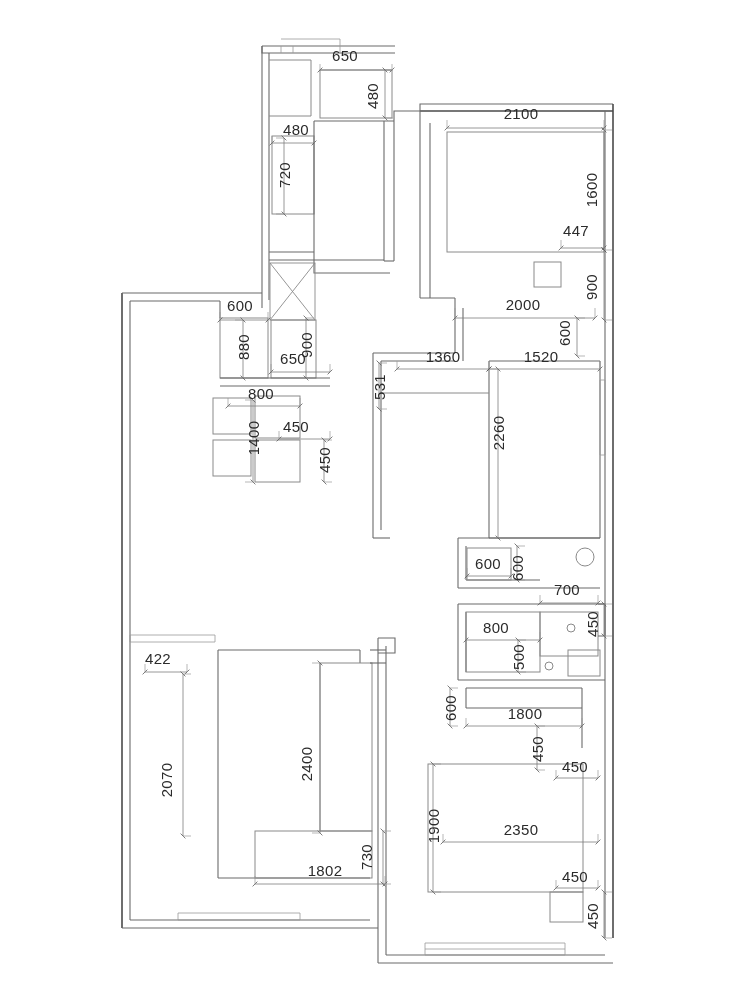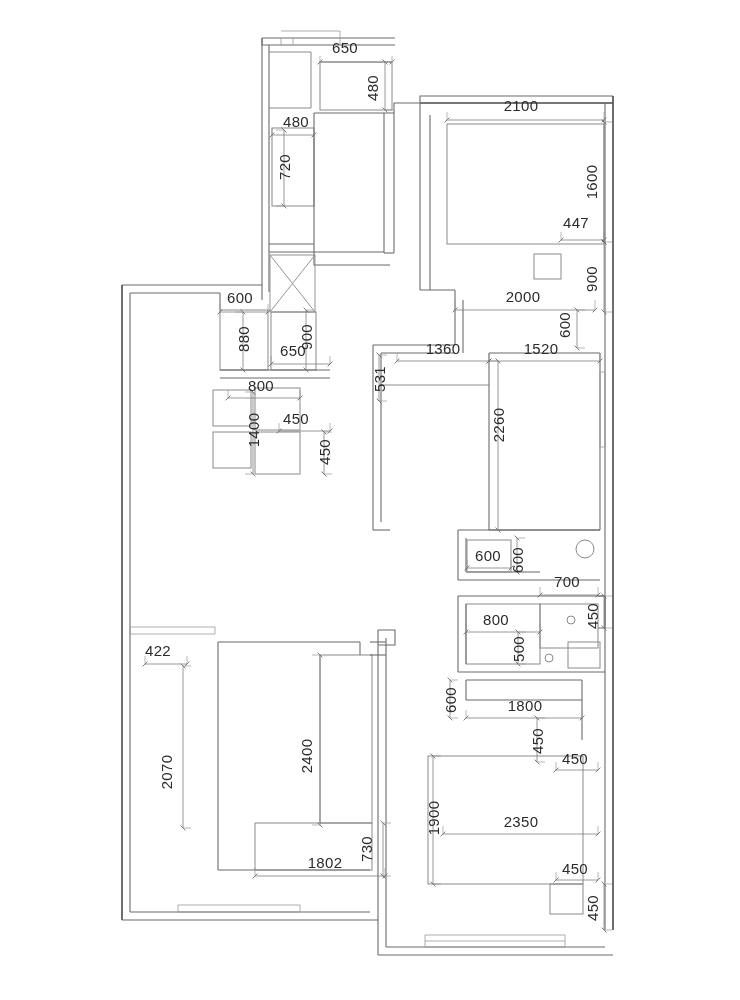--- a/index.html
+++ b/index.html
@@ -1,21 +1,21 @@
 <!DOCTYPE html>
 <html><head>
 <meta charset="utf-8">
 <title>Floor Plan</title>
 <style>
   html,body{margin:0;padding:0;background:#ffffff;}
   body{
     width:740px;height:1000px;position:relative;overflow:hidden;
     font-family:"Liberation Sans",sans-serif;
   }
-  #plan-root{position:absolute;left:0;top:0;width:740px;height:792px;}
+  #plan-root{position:absolute;left:0;top:8px;width:740px;height:792px;}
   svg#plan{display:block;width:740px;height:1000px;background:#ffffff;}
 
   
   .wall-heavy{fill:none;stroke:#4a4a4a;stroke-width:1.6;}
   .wall{fill:none;stroke:#6b6b6b;stroke-width:1.1;}
   .furn{fill:none;stroke:#8a8a8a;stroke-width:1.0;}
   .furn-fill{fill:#ffffff;stroke:#8a8a8a;stroke-width:1.0;}
   .thin{fill:none;stroke:#9a9a9a;stroke-width:0.8;}
   .dimline{fill:none;stroke:#7d7d7d;stroke-width:0.8;}
   .dimext{fill:none;stroke:#9a9a9a;stroke-width:0.7;}

